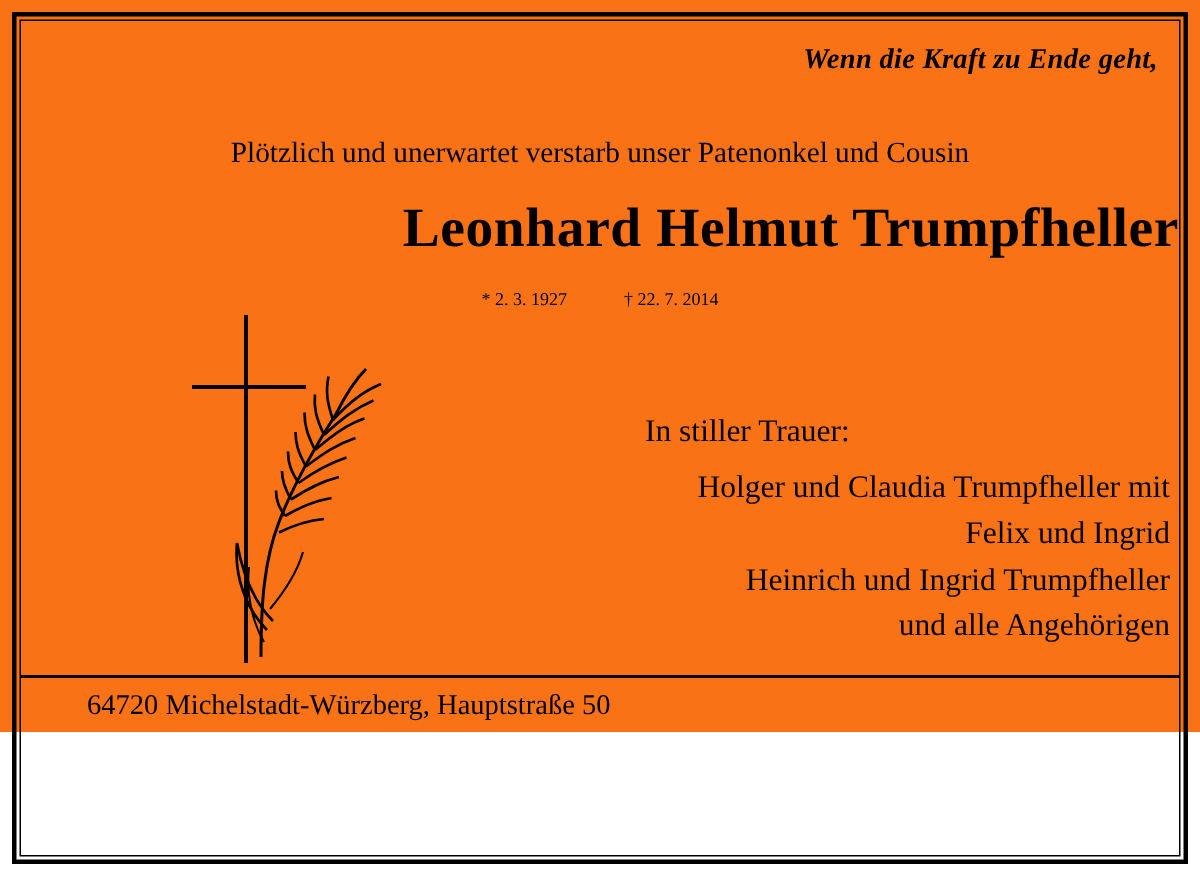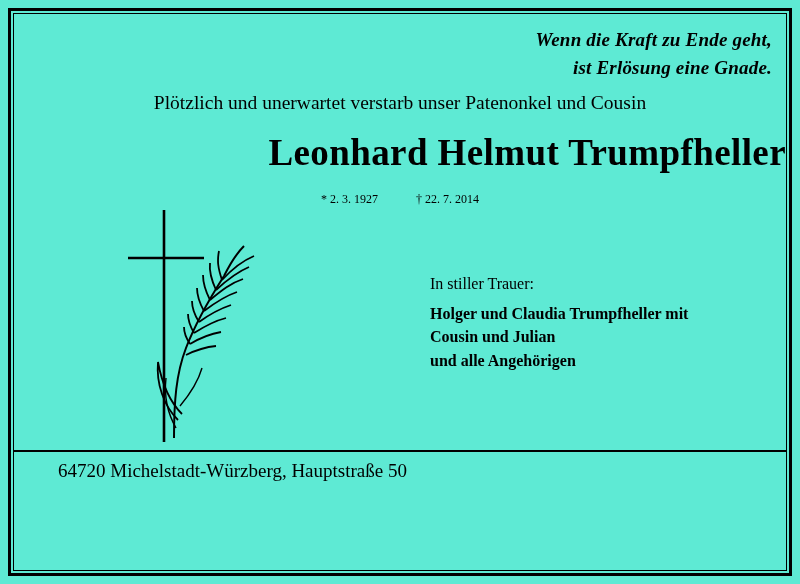--- a/index.html
+++ b/index.html
@@ -10,23 +10,23 @@
   body {
     width: 800px;
     height: 584px;
     font-family: "Liberation Serif", serif;
     color: #000000;
     overflow: hidden;
   }
   .obituary {
     position: relative;
     width: 800px;
-    height: 584px;
-    box-sizing: border-box;
-    background: #5eead4;
+    height: 488px;
+    box-sizing: border-box;
+    background: #f97316;
   }
   
   .frame-outer {
     position: absolute;
     left: 8px;
     top: 8px;
     width: 784px;
     height: 568px;
     border: 3px solid #000000;
     box-sizing: border-box;
@@ -95,25 +95,25 @@
     font-size: 12px;
   }
   .dates .gap { display: inline-block; width: 38px; }
 
   
   .mourners {
     position: absolute;
     left: 416px;
     top: 258px;
     width: 350px;
-    font-size: 16px;
+    font-size: 21px;
     line-height: 1.47;
   }
   .mourners .lead { font-weight: normal; margin-bottom: 6px; }
-  .mourners .names { font-weight: bold; }
+  .mourners .names { font-weight: normal; text-align: right; }
   .mourners .names div { white-space: nowrap; }
 
   
   .illustration {
     position: absolute;
     left: 88px;
     top: 192px;
     width: 175px;
     height: 240px;
   }
@@ -151,21 +151,20 @@
 
 <div class="obituary">
 
   <div class="frame-outer"></div>
   <div class="frame-inner"></div>
 
   <div class="content">
 
     <div class="motto">
       <div>Wenn die Kraft zu Ende geht,</div>
-      <div>ist Erlösung eine Gnade.</div>
     </div>
 
     <div class="intro">Plötzlich und unerwartet verstarb unser Patenonkel und Cousin</div>
 
     <div class="name">Leonhard Helmut Trumpfheller</div>
 
     <div class="dates">
       <span>* 2. 3. 1927</span><span class="gap"></span><span>† 22. 7. 2014</span>
     </div>
 
@@ -201,21 +200,22 @@
         <path d="M76 214 C 62 200, 54 178, 56 156 C 60 178, 68 196, 80 208" fill="none" stroke="#000" stroke-width="1.8"></path>
         <path d="M74 222 C 66 208, 62 190, 64 172" fill="none" stroke="#000" stroke-width="1.4"></path>
         <path d="M78 200 C 88 188, 96 176, 100 162" fill="none" stroke="#000" stroke-width="1.4"></path>
       </svg>
     </div>
 
     <div class="mourners">
       <div class="lead">In stiller Trauer:</div>
       <div class="names">
         <div>Holger und Claudia Trumpfheller mit</div>
-        <div>Cousin und Julian</div>
+        <div>Felix und Ingrid</div>
+        <div>Heinrich und Ingrid Trumpfheller</div>
         <div>und alle Angehörigen</div>
       </div>
     </div>
 
     <div class="divider"></div>
 
     <div class="address">64720 Michelstadt-Würzberg, Hauptstraße 50</div>
 
 
   </div>

